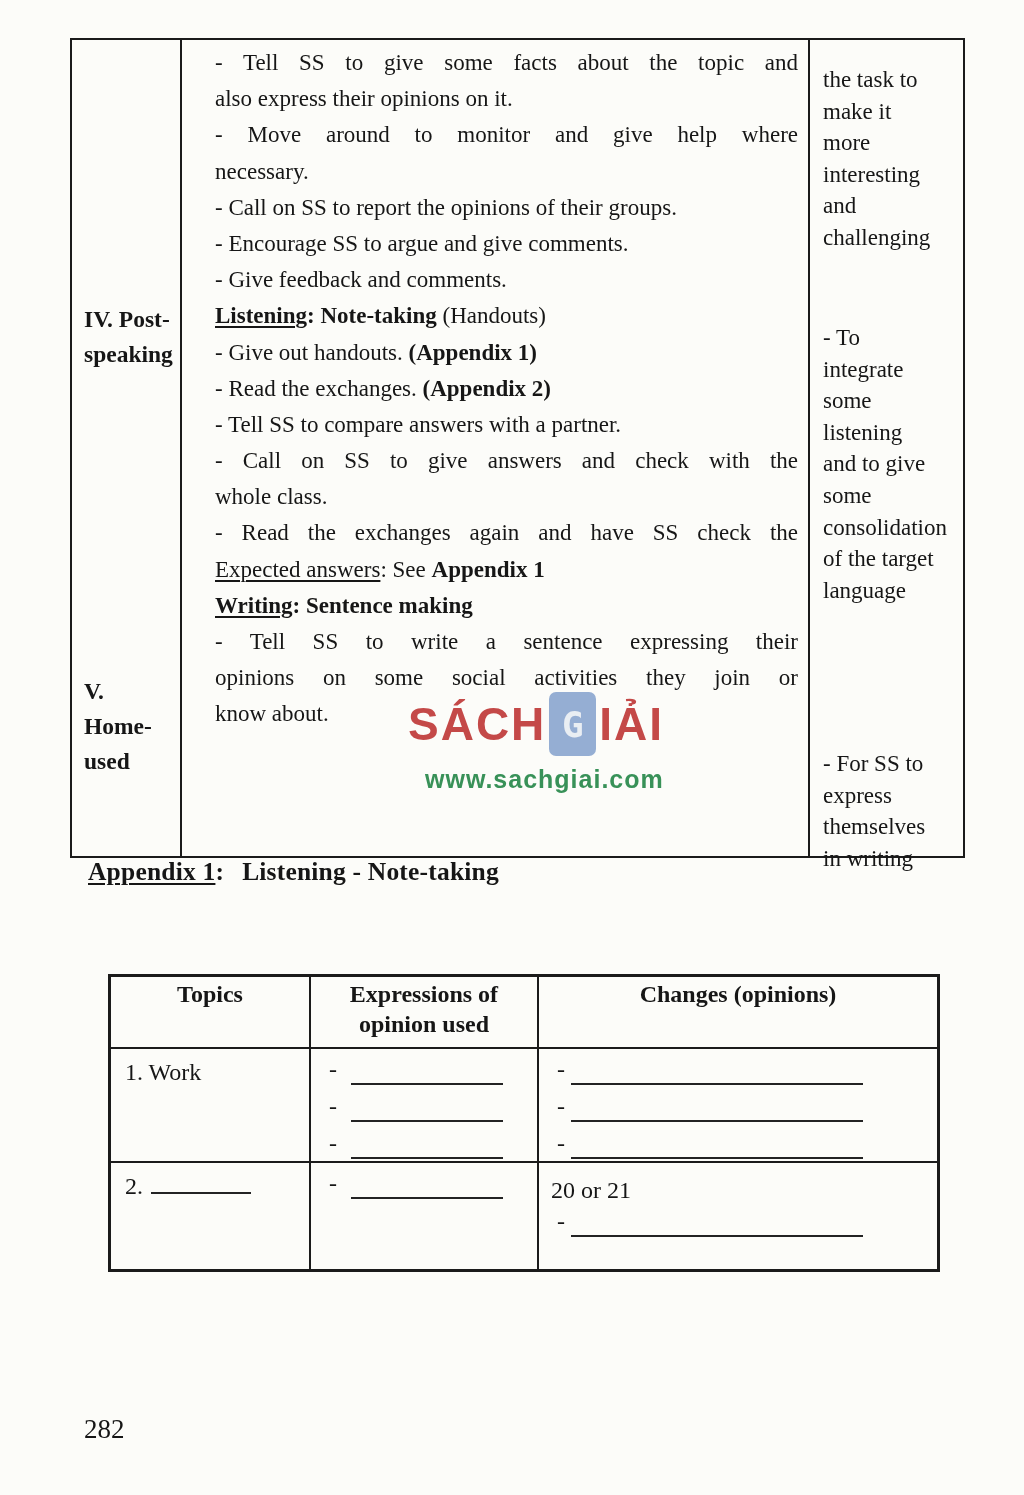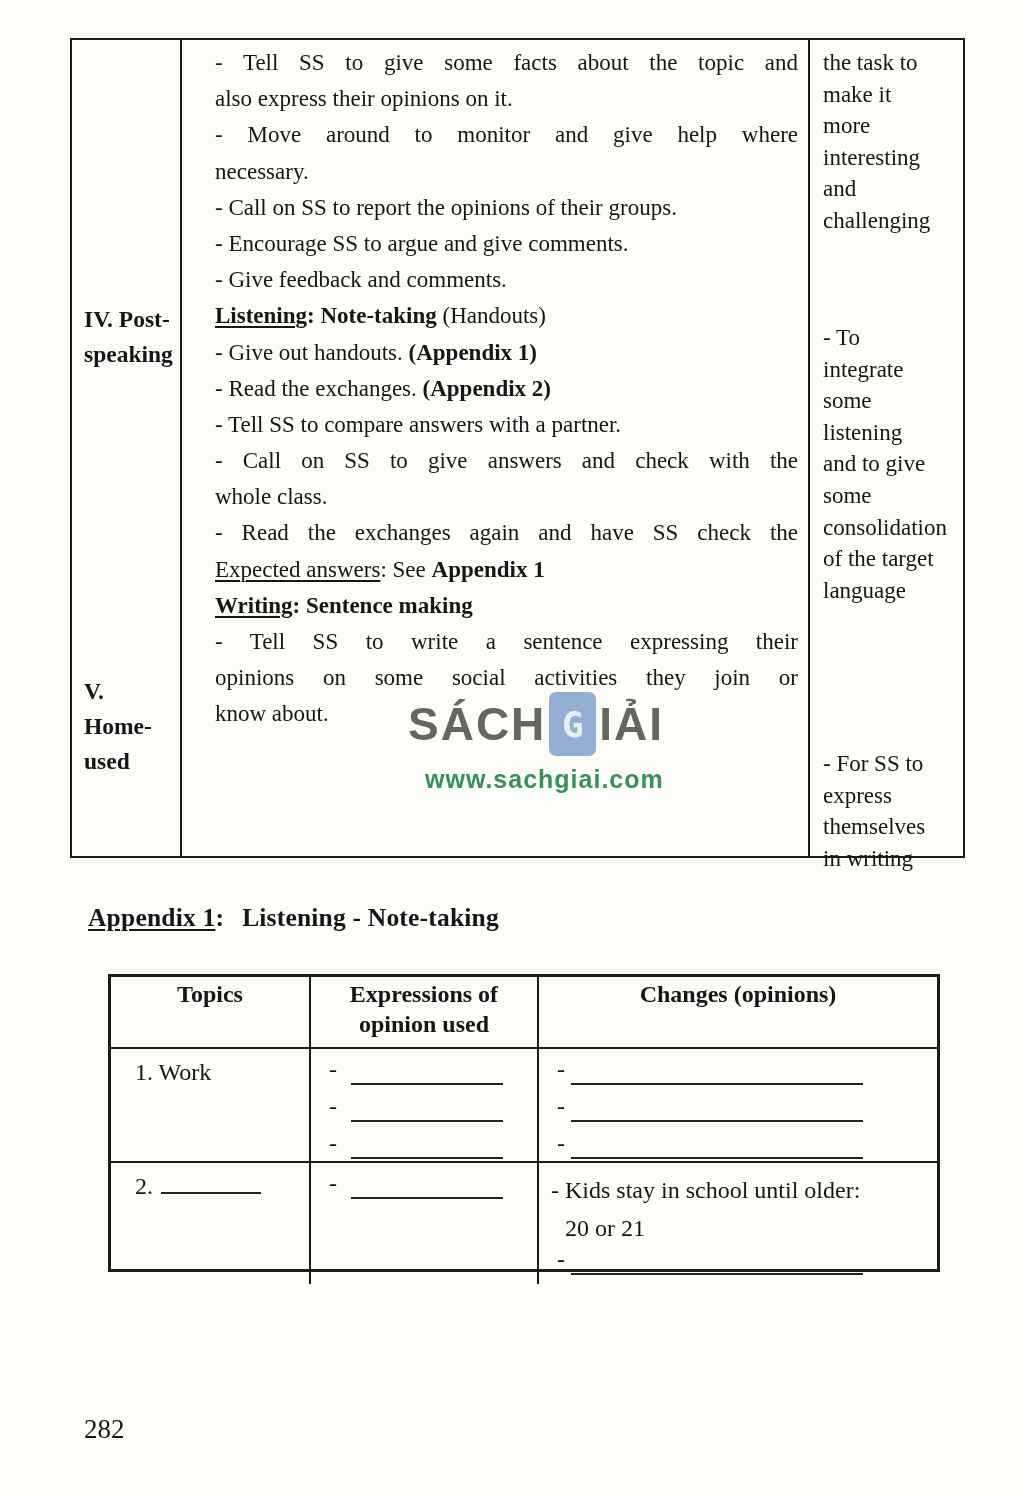--- a/index.html
+++ b/index.html
@@ -37,62 +37,62 @@
 
   .tline {
     height:36.2px; line-height:36.2px; font-size:23px;
     white-space:nowrap; overflow:hidden; width:100%;
   }
   .tline.jst { white-space:normal; text-align:justify; text-align-last:justify; }
   .b { font-weight:bold; }
   .u { text-decoration:underline; text-decoration-thickness:2px; text-underline-offset:3px; }
 
   .aims-block { position:absolute; left:13px; right:2px; font-size:23px; line-height:31.6px; }
-  #aims-0 { top:7px;font-family:Liberation Serif, serif; }
+  #aims-0 { top:24px;font-family:Liberation Serif, serif; }
   #aims-1 { top:282px; }
   #aims-2 { top:692px;margin-top:16px; }
 
   
   .apx-heading {
-    position:absolute; left:88px; top:903px;
+    position:absolute; left:88px; top:857px;
     font-size:25.5px; font-weight:bold; letter-spacing:.2px;
   }
   .apx-heading .ttl { margin-left:18px; }
 
   
   .apx-table {
     position:absolute; left:108px; top:974px; width:832px; height:298px;
     border:3px solid #1b1b1b;
     display:grid;
     grid-template-columns:200px 228px 398px;
     grid-template-rows:72px 114px auto;
   }
   .apx-cell { border-right:2px solid #1b1b1b; border-bottom:2px solid #1b1b1b; position:relative; }
   .apx-cell.last-col { border-right:none; }
   .apx-cell.last-row { border-bottom:none; }
   .apx-head { font-weight:bold; font-size:24px; text-align:center; padding-top:2px; line-height:30px; }
-  .apx-topic { font-size:24px; padding:10px 0 0 24px; }
+  .apx-topic { font-size:24px; padding:10px 0 0 14px; }
   .apx-fill { padding-top:8px; }
   .entry { height:37px; position:relative; }
   .entry .dash { position:absolute; left:18px; top:0; font-size:24px; line-height:24px; }
   .entry .blank { position:absolute; top:26px; border-bottom:2.5px solid #232323; }
   .blank.w-expr { left:40px; width:152px; }
   .blank.w-chg  { left:32px; width:292px; }
   .topic-blank { display:inline-block; width:100px; border-bottom:2.5px solid #232323; height:20px; margin-left:8px; }
   .ctext { font-size:24px; line-height:38px; padding-left:12px; white-space:nowrap; }
   .ctext + .ctext { padding-left:26px; }
 
   
   .watermark {
     position:absolute; left:408px; top:692px; z-index:5;
     mix-blend-mode:multiply; opacity:.8; pointer-events:none;
     display:flex; align-items:center;
     font-family:"Liberation Sans","DejaVu Sans",sans-serif;
   }
-  .wm-word { font-size:46px; font-weight:bold; color:#404040; letter-spacing:2px; line-height:46px; }
+  .wm-word { font-size:46px; font-weight:bold; color:#b91c1c; letter-spacing:2px; line-height:46px; }
   .wm-box {
     width:47px; height:64px; margin:0 3px; border-radius:7px;
     background:#7d9ccf; display:flex; align-items:center; justify-content:center;
   }
   .wm-box span { color:#e8eef8; font-size:36px; font-weight:bold; font-family:"DejaVu Sans Mono",monospace; }
   .wm-url {
     position:absolute; left:425px; top:765px; z-index:5;
     mix-blend-mode:multiply; opacity:.85; pointer-events:none;
     font-family:"Liberation Sans","DejaVu Sans",sans-serif;
     font-size:25px; font-weight:bold; color:#15803d; letter-spacing:1px;
@@ -218,21 +218,20 @@
       </div>
 
     <div class="apx-cell apx-topic last-row"><span>2.</span><span id="tblank-1" class="topic-blank"></span></div>
     <div class="apx-cell apx-fill last-row" id="expr-1">
         <div class="entry">
           <span class="dash">-</span>
           <span class="blank w-expr"></span>
         </div>
       </div>
     <div class="apx-cell apx-fill last-col last-row" id="chg-1">
-        <div class="ctext">- Kids stay in school until older:</div>
         <div class="ctext">20 or 21</div>
         <div class="entry">
           <span class="dash">-</span>
           <span class="blank w-chg"></span>
         </div>
       </div>
   </div>
 
   <div class="page-number">282</div>
 </div>

